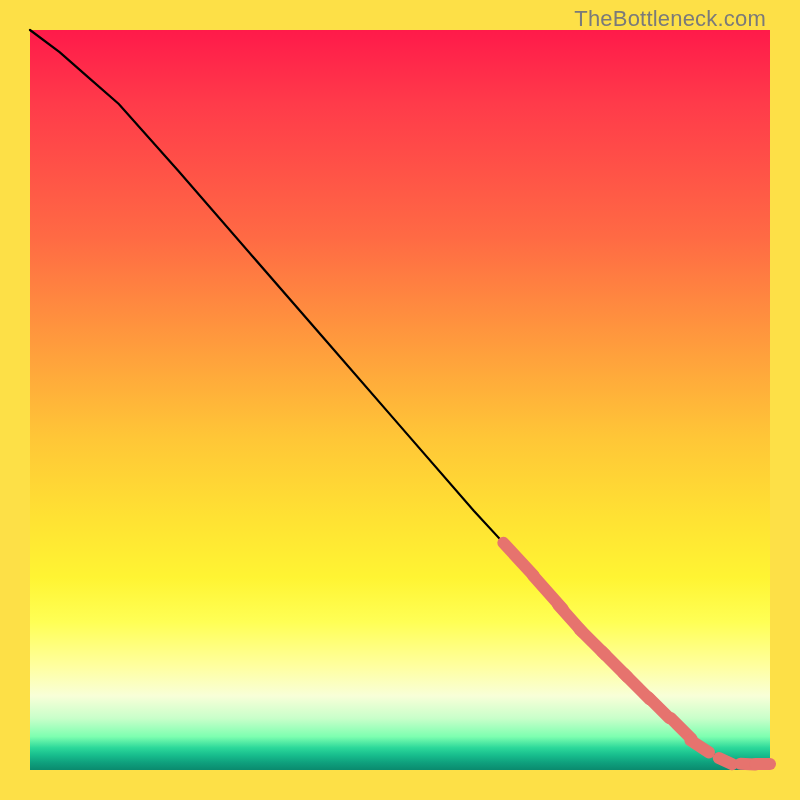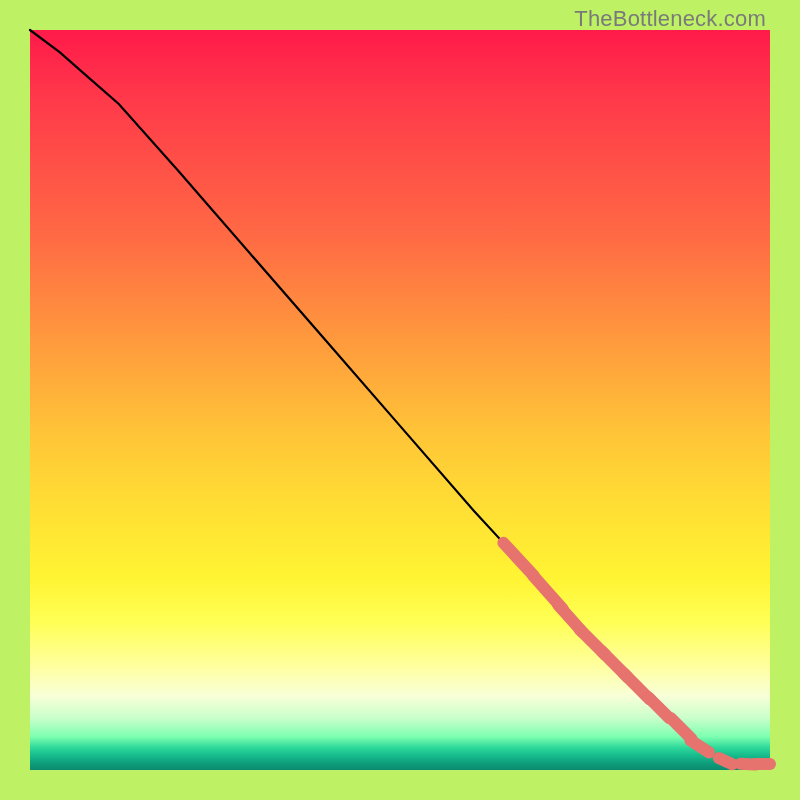--- a/index.html
+++ b/index.html
@@ -8,21 +8,21 @@
     width: 800px;
     height: 800px;
     background: #000;
     overflow: hidden;
     font-family: Arial, Helvetica, sans-serif;
   }
   .frame {
     position: relative;
     width: 800px;
     height: 800px;
-    background: #bef264;
+    background: #fde047;
   }
   .plot-area {
     position: absolute;
     left: 30px;
     top: 30px;
     width: 740px;
     height: 740px;
     
     background: linear-gradient(
       to bottom,

